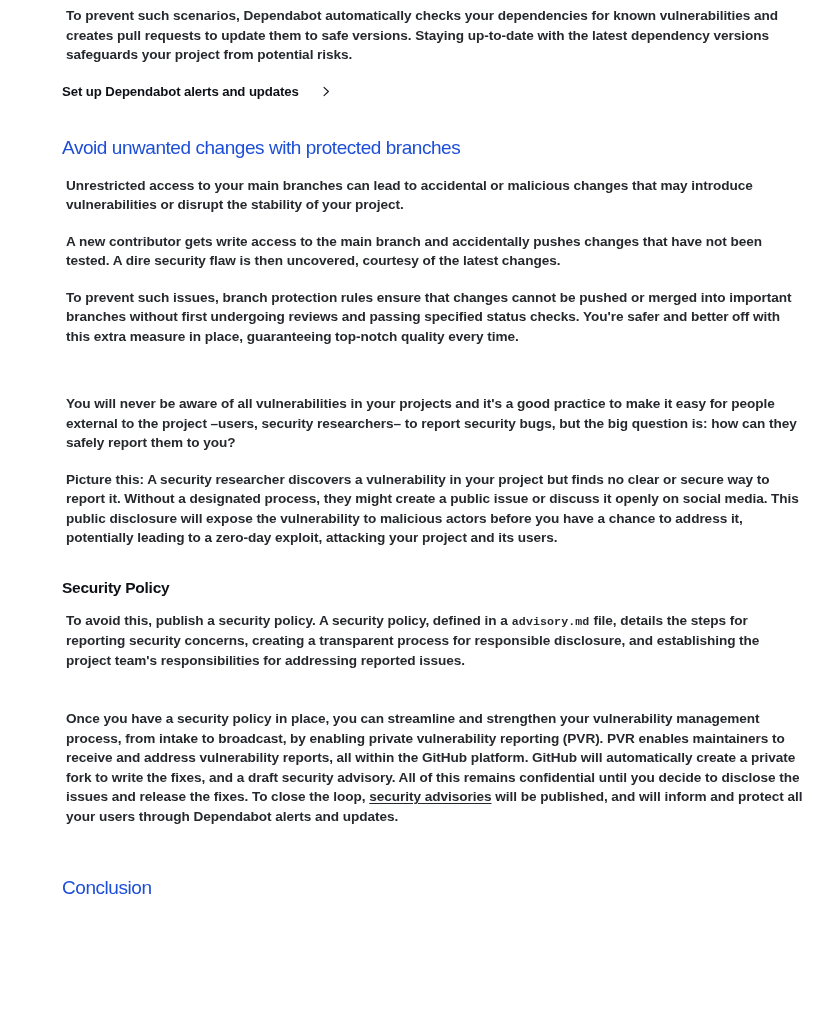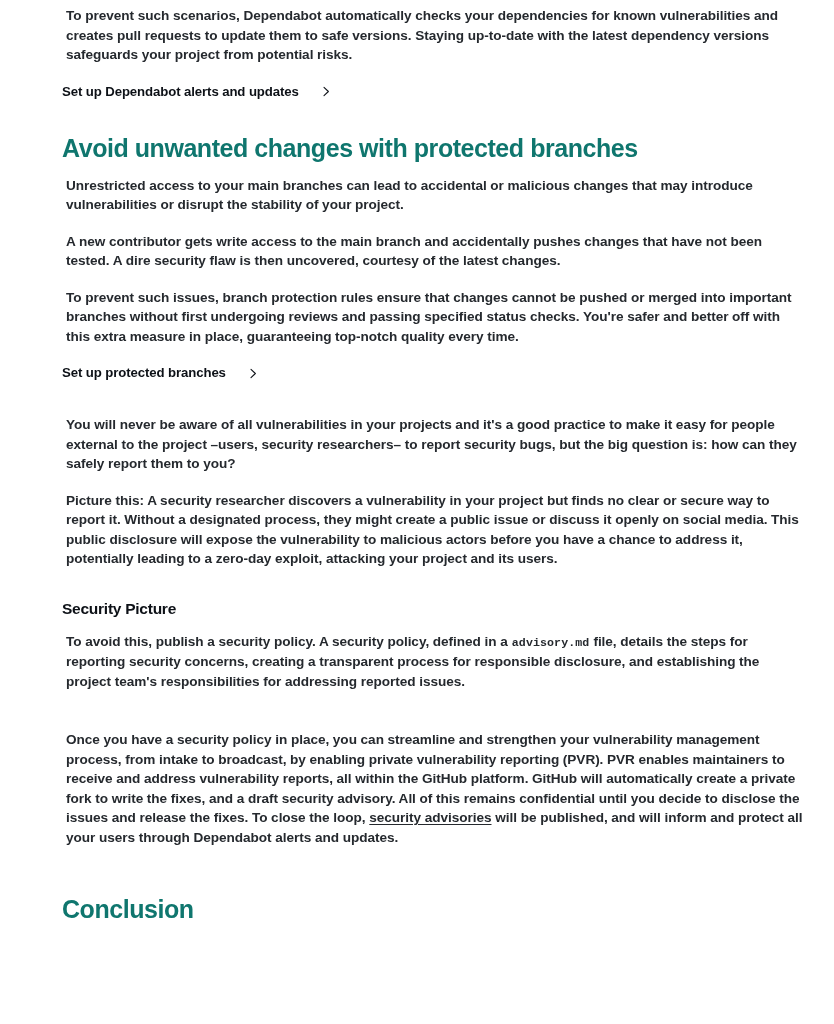--- a/index.html
+++ b/index.html
@@ -31,25 +31,25 @@
     color: #25292e;
     margin: 0 0 17px 4px;
     max-width: 745px;
     letter-spacing: -0.05px;
     font-weight: 700;
   }
 
   
   h2.section-title {
     font-family: "Liberation Sans", sans-serif;
-    font-size: 25px;
+    font-size: 19px;
     line-height: 28px;
-    font-weight: 700;
+    font-weight: 400;
     letter-spacing: -0.45px;
-    color: #0f766e;
+    color: #1d4ed8;
     margin: 0 0 14px 0;
   }
   h3.sub-title {
     font-family: "Liberation Sans", sans-serif;
     font-size: 15.5px;
     line-height: 22px;
     font-weight: 700;
     letter-spacing: -0.25px;
     color: #0d1117;
     margin: 0 0 12px 0;
@@ -124,40 +124,30 @@
   </div>
 
   <div class="block-gap-lg"></div>
 
   <h2 class="section-title">Avoid unwanted changes with protected branches</h2>
 
   <p class="para">Unrestricted access to your main branches can lead to accidental or malicious changes that may introduce vulnerabilities or disrupt the stability of your project.</p>
   <p class="para">A new contributor gets write access to the main branch and accidentally pushes changes that have not been tested. A dire security flaw is then uncovered, courtesy of the latest changes.</p>
   <p class="para">To prevent such issues, branch protection rules ensure that changes cannot be pushed or merged into important branches without first undergoing reviews and passing specified status checks. You're safer and better off with this extra measure in place, guaranteeing top-notch quality every time.</p>
 
-  <div class="cta-row">
-    <a class="cta-link" href="#">
-      <span class="cta-label">Set up protected branches</span>
-      <span class="chevron">
-        <svg width="9" height="11" viewBox="0 0 9 11" fill="none" xmlns="http://www.w3.org/2000/svg">
-          <path d="M2 1.3L6.4 5.5L2 9.7" stroke="#0d1117" stroke-width="1.05" stroke-linecap="round" stroke-linejoin="round"></path>
-        </svg>
-      </span>
-    </a>
-  </div>
 
   <div class="block-gap-lg"></div>
 
 
   <p class="para">You will never be aware of all vulnerabilities in your projects and it's a good practice to make it easy for people external to the project –users, security researchers– to report security bugs, but the big question is: how can they safely report them to you?</p>
   <p class="para">Picture this: A security researcher discovers a vulnerability in your project but finds no clear or secure way to report it. Without a designated process, they might create a public issue or discuss it openly on social media. This public disclosure will expose the vulnerability to malicious actors before you have a chance to address it, potentially leading to a zero-day exploit, attacking your project and its users.</p>
 
   <div class="block-gap-sm"></div>
 
-  <h3 class="sub-title">Security Picture</h3>
+  <h3 class="sub-title">Security Policy</h3>
 
   <p class="para"><span>To avoid this, publish a security policy. A security policy, defined in a</span><code class="inline-code">advisory.md</code><span>file, details the steps for reporting security concerns, creating a transparent process for responsible disclosure, and establishing the project team's responsibilities for addressing reported issues.</span></p>
 
 
   <div class="block-gap-md"></div>
 
 
   <p class="para"><span>Once you have a security policy in place, you can streamline and strengthen your vulnerability management process, from intake to broadcast, by enabling private vulnerability reporting (PVR). PVR enables maintainers to receive and address vulnerability reports, all within the GitHub platform. GitHub will automatically create a private fork to write the fixes, and a draft security advisory. All of this remains confidential until you decide to disclose the issues and release the fixes. To close the loop,</span> <a class="inline-link" href="#">security advisories</a> <span>will be published, and will inform and protect all your users through Dependabot alerts and updates.</span></p>
 
 

